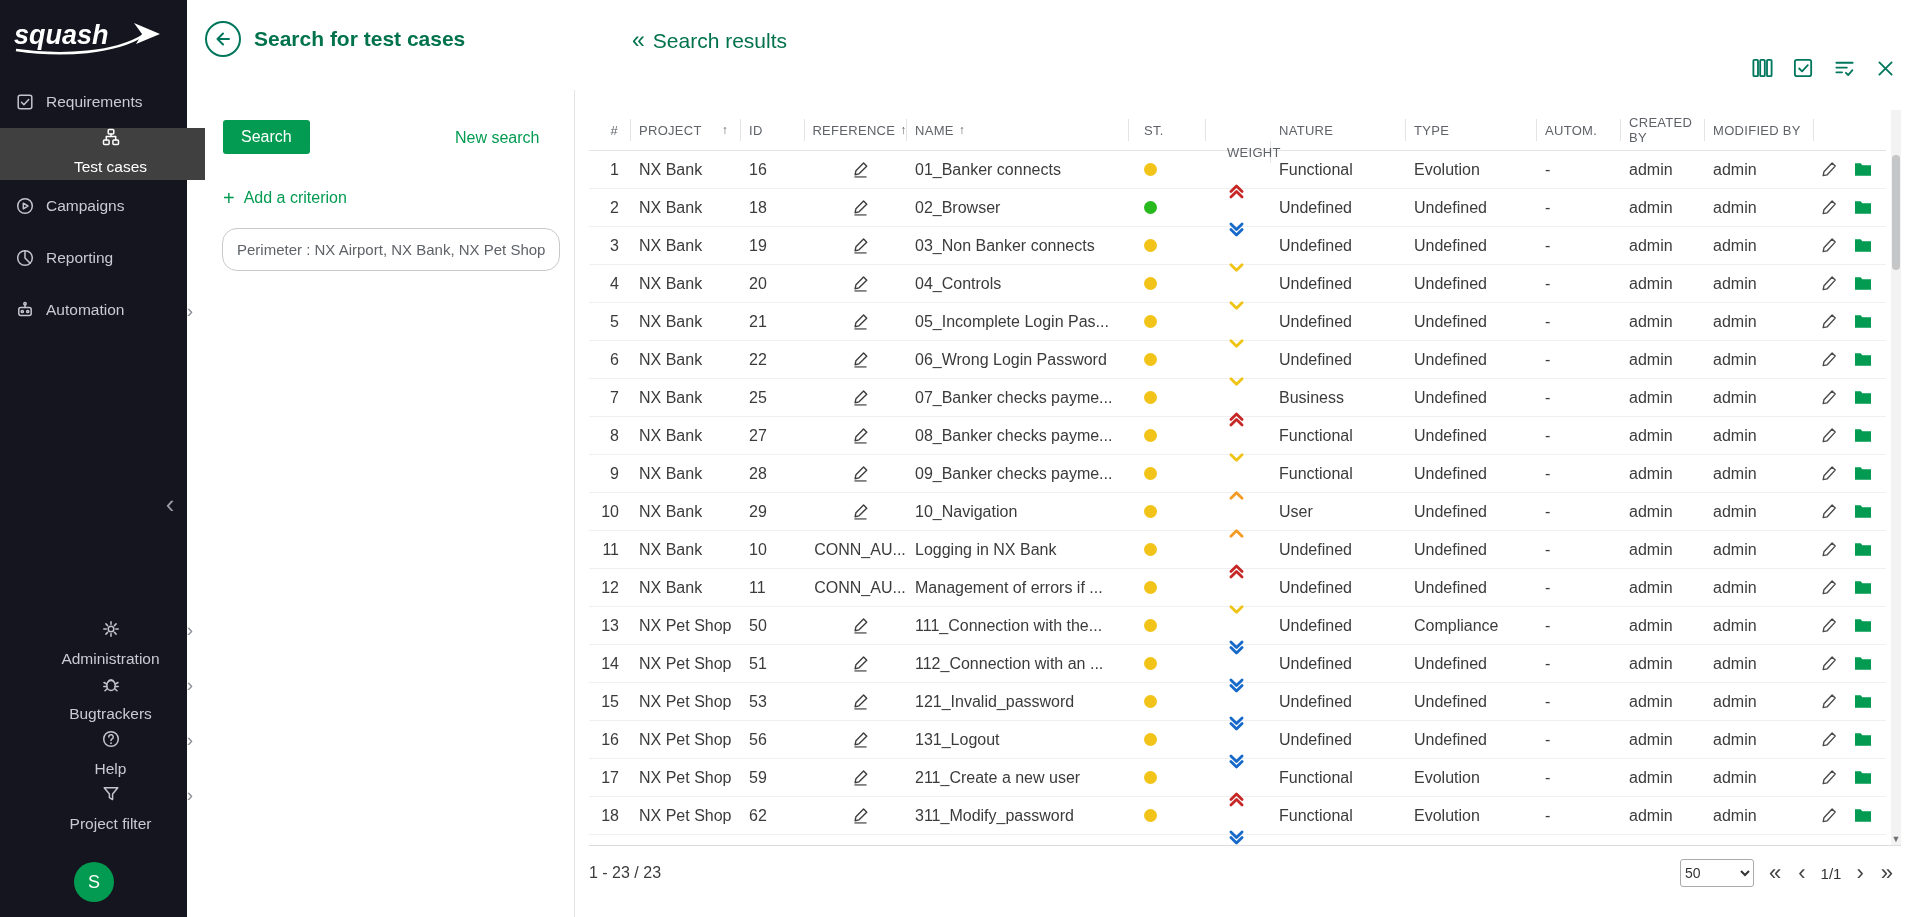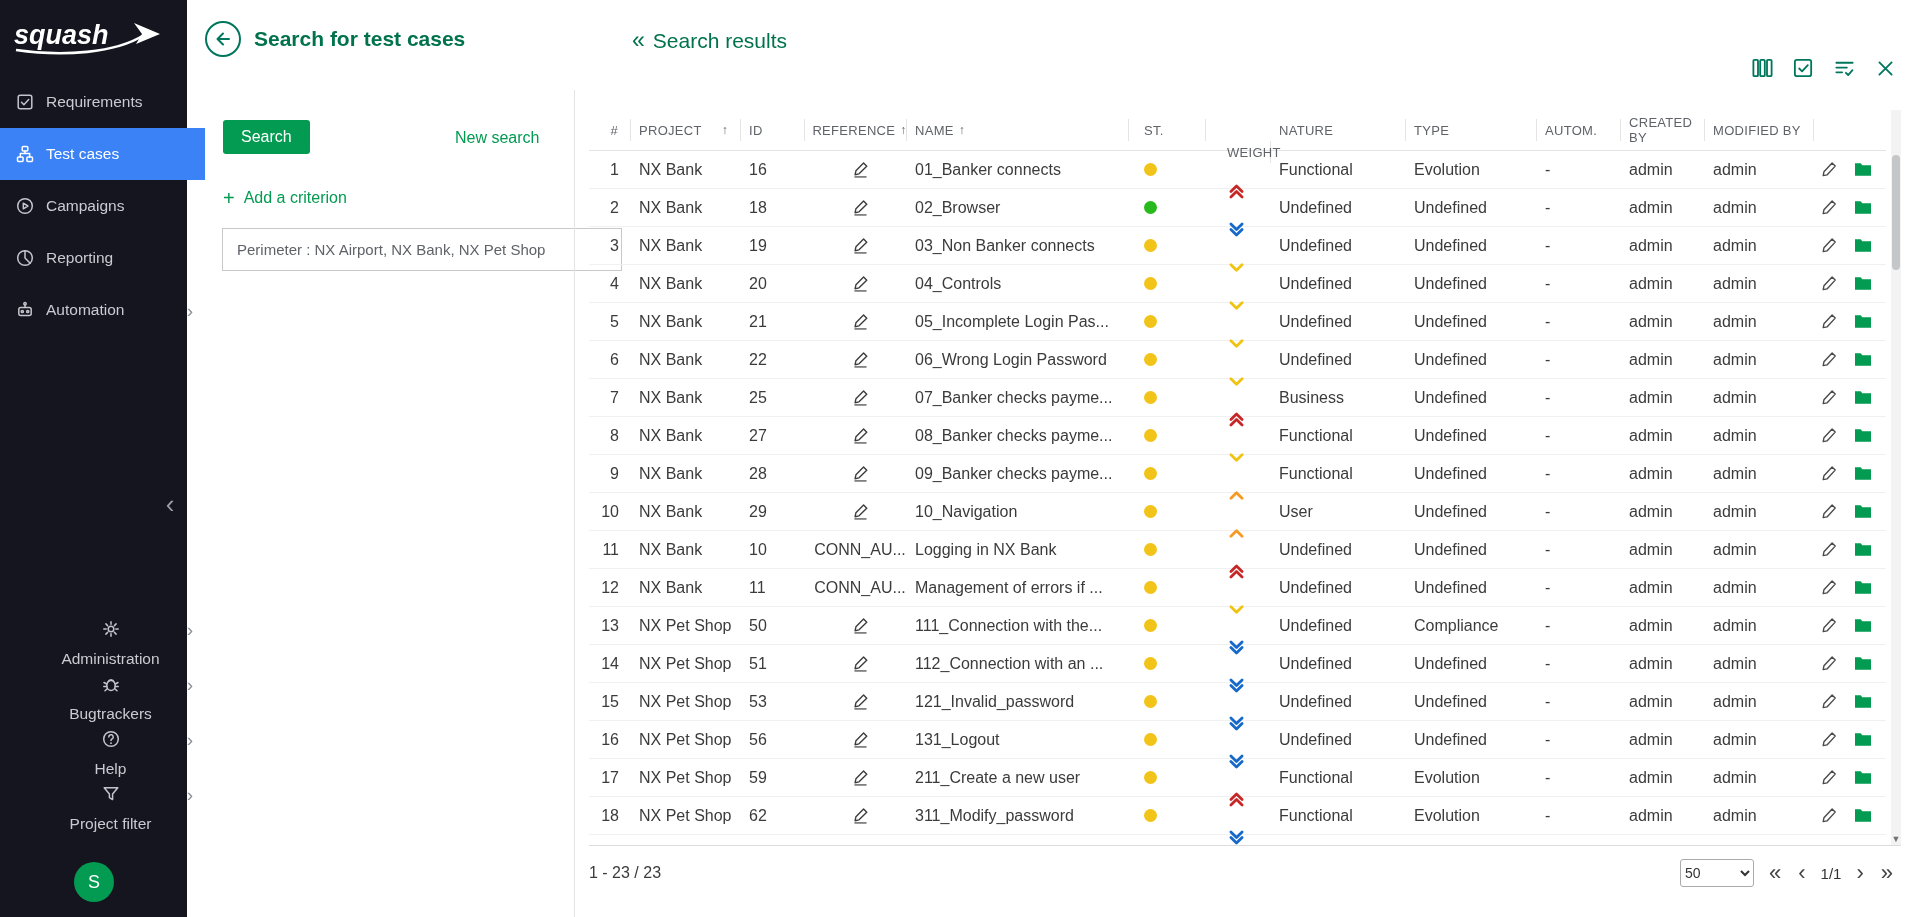--- a/index.html
+++ b/index.html
@@ -9,21 +9,21 @@
 
   
   .sidebar { position:absolute; left:0; top:0; width:187px; height:917px; background:#14151e; }
   .logo { position:absolute; left:0; top:0; width:187px; height:74px; display:flex; align-items:center; padding-left:8px; cursor:pointer; }
   .nav { position:absolute; left:0; width:205px; }
   .nav.top { top:76px; }
   .nav.bottom { top:620px; }
   .nav-item { height:52px; display:flex; align-items:center; gap:12px; padding-left:16px;
               color:#c9cbd3; font-size:15.5px; cursor:pointer; position:relative; }
   .nav.bottom .nav-item { height:55px;flex-direction:column; }
-  .nav-item.active { background:#3b82f6; color:#fff; }
+  .nav-item.active { background:#404040; color:#fff;flex-direction:column; }
   .nav-item svg { flex:0 0 auto; }
   .chev { position:absolute; right:12px; font-size:19px; color:#8d9099; line-height:1; }
   .collapse-btn { position:absolute; left:156px; top:488px; width:28px; height:32px; color:#9a9da8;
                   font-size:26px; display:flex; align-items:center; justify-content:center; cursor:pointer; }
   .avatar { position:absolute; left:74px; top:862px; width:40px; height:40px; border-radius:50%;
             background:#029b51; color:#fff; display:flex; align-items:center; justify-content:center;
             font-size:18px; cursor:pointer; }
 
   
   .back-btn { position:absolute; left:205px; top:21px; width:36px; height:36px; border:2px solid #00775c;
@@ -35,22 +35,22 @@
   .header-icons { position:absolute; left:1750px; top:56px; display:flex; gap:16px; align-items:center; }
   .hicon { width:25px; height:25px; display:flex; align-items:center; justify-content:center; cursor:pointer; background:none; border:none; }
 
   
   .search-btn { position:absolute; left:223px; top:120px; height:34px; padding:0 18px; background:#029b51;
                 color:#fff; border:none; border-radius:3px; font-size:16px; font-family:inherit; cursor:pointer; }
   .new-search { position:absolute; left:455px; top:129px; font-size:16px; color:#029b51; cursor:pointer; }
   .add-criterion { position:absolute; left:223px; top:188px; font-size:16px; color:#029b51;
                    display:flex; align-items:center; gap:9px; cursor:pointer; }
   .add-criterion .plus { font-size:20px; line-height:1; }
-  .perimeter-chip { position:absolute; left:222px; top:228px; width:400px; height:43px; border:1px solid #c9c9c9;
-                    border-radius:0; display:flex; align-items:center; padding:14px 14px; font-size:15px;
+  .perimeter-chip { position:absolute; left:222px; top:228px; width:338px; height:43px; border:1px solid #c9c9c9;
+                    border-radius:15px; display:flex; align-items:center; padding:14px 14px; font-size:15px;
                     color:#5f6368; white-space:nowrap; overflow:hidden; background:#fff; }
 
   .vdivider { position:absolute; left:574px; top:90px; width:1px; height:827px; background:#e4e4e4; }
 
   
   .results { position:absolute; left:589px; top:110px; width:1297px; }
   .thead { display:flex; height:41px; align-items:center; border-bottom:1px solid #e3e3e3; }
   .th { font-size:13px; color:#5f6368; letter-spacing:.3px; padding-left:8px; height:22px;
         display:flex; align-items:center; gap:5px; border-right:1px solid #e4e4e4; cursor:pointer; }
   .th:last-child { border-right:none; }

